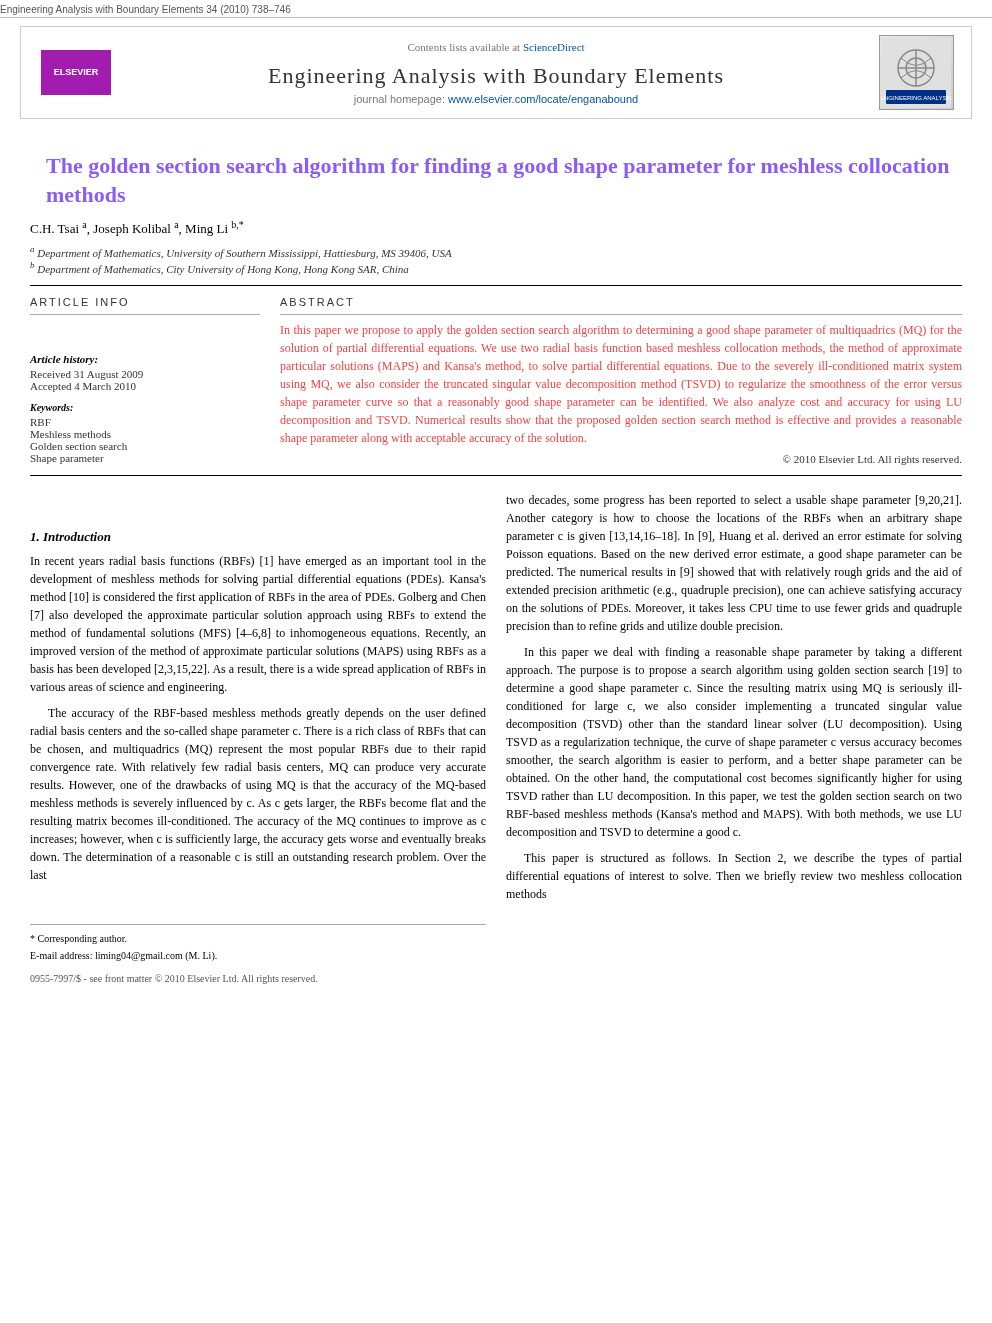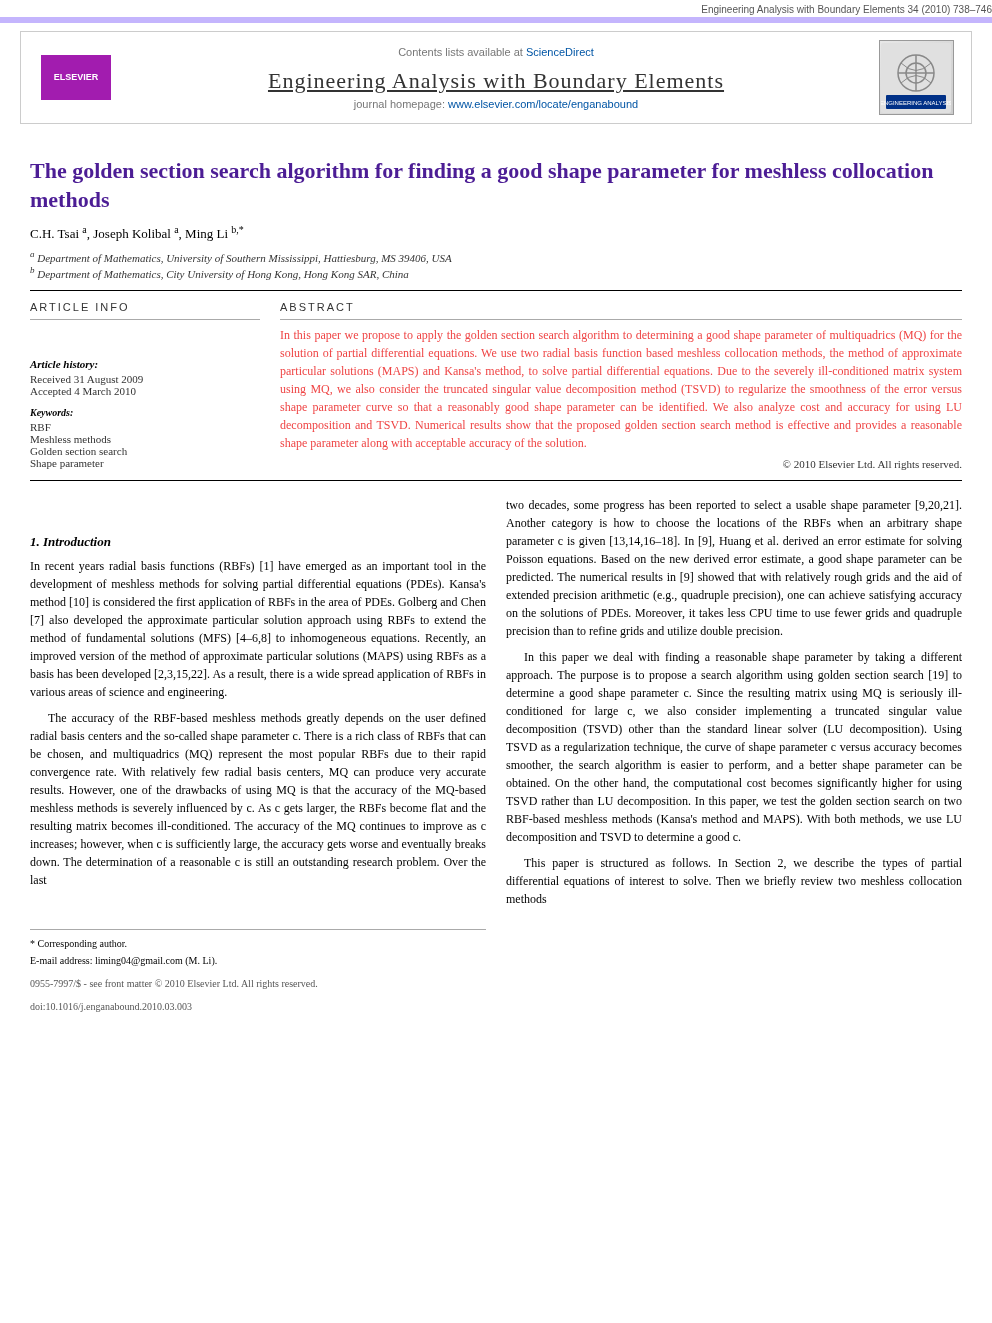--- a/index.html
+++ b/index.html
@@ -12,25 +12,25 @@
       min-height: 1323px;
     }
     .page {
       width: 992px;
       background: #fff;
       padding: 0;
     }
 
     
     .journal-topbar {
-      text-align: right;
+      text-align: left;
       font-size: 10px;
       color: #555;
       padding: 4px 0 2px 0;
-      border-bottom: 6px solid #c4b5fd;
+      border-bottom: 1px solid #c4b5fd;
       font-family: Arial, sans-serif;
     }
 
     
     .journal-header {
       display: flex;
       align-items: center;
       border: 1px solid #ccc;
       margin: 8px 20px;
       padding: 8px 10px;
@@ -56,35 +56,34 @@
       text-align: center;
       line-height: 1.2;
     }
     .journal-header-center {
       flex: 1;
       text-align: center;
     }
     .sciencedirect-link {
       font-size: 11px;
       color: #777;
-      font-family: Liberation Sans, sans-serif;
+      font-family: Liberation Serif, serif;
       margin-bottom: 10px;
     }
     .sciencedirect-link a {
       color: #0055a5;
       text-decoration: none;
     }
     .journal-title-header {
       font-size: 22px;
       font-family: 'Times New Roman', Times, serif;
       color: #333;
       font-weight: normal;
       letter-spacing: 1px;
       margin: 4px 0;
-      text-decoration: underline;
     }
     .journal-homepage {
       font-size: 11px;
       color: #777;
       font-family: Arial, sans-serif;
     }
     .journal-homepage a {
       color: #0055a5;
       text-decoration: none;
     }
@@ -111,22 +110,22 @@
     
     .article-content {
       padding: 10px 30px 20px 30px;
     }
 
     
     .article-title {
       font-size: 22px;
       font-weight: bold;
       font-family: 'Times New Roman', Times, serif;
-      color: #4c1d95;
-      margin: 15px 0 10px 0;
+      color: #8b5cf6;
+      margin: 15px 0 10px 16px;
       line-height: 1.3;
     }
 
     
     .authors {
       font-size: 13px;
       color: #000;
       margin-bottom: 6px;
     }
     .authors sup {
@@ -360,23 +359,20 @@
         <p>The accuracy of the RBF-based meshless methods greatly depends on the user defined radial basis centers and the so-called shape parameter c. There is a rich class of RBFs that can be chosen, and multiquadrics (MQ) represent the most popular RBFs due to their rapid convergence rate. With relatively few radial basis centers, MQ can produce very accurate results. However, one of the drawbacks of using MQ is that the accuracy of the MQ-based meshless methods is severely influenced by c. As c gets larger, the RBFs become flat and the resulting matrix becomes ill-conditioned. The accuracy of the MQ continues to improve as c increases; however, when c is sufficiently large, the accuracy gets worse and eventually breaks down. The determination of a reasonable c is still an outstanding research problem. Over the last</p>
 
         <div style="margin-top: 40px;">
           <hr class="divider-thin">
           <div class="footnote-line">* Corresponding author.</div>
           <div class="footnote-line">E-mail address: liming04@gmail.com (M. Li).</div>
         </div>
         <div class="bottom-bar">
           <span>0955-7997/$ - see front matter © 2010 Elsevier Ltd. All rights reserved.</span>
         </div>
-        <div class="bottom-bar">
-          <span>doi:10.1016/j.enganabound.2010.03.003</span>
-        </div>
       </div>
 
       <div class="body-col">
         <p>two decades, some progress has been reported to select a usable shape parameter [9,20,21]. Another category is how to choose the locations of the RBFs when an arbitrary shape parameter c is given [13,14,16–18]. In [9], Huang et al. derived an error estimate for solving Poisson equations. Based on the new derived error estimate, a good shape parameter can be predicted. The numerical results in [9] showed that with relatively rough grids and the aid of extended precision arithmetic (e.g., quadruple precision), one can achieve satisfying accuracy on the solutions of PDEs. Moreover, it takes less CPU time to use fewer grids and quadruple precision than to refine grids and utilize double precision.</p>
         <p>In this paper we deal with finding a reasonable shape parameter by taking a different approach. The purpose is to propose a search algorithm using golden section search [19] to determine a good shape parameter c. Since the resulting matrix using MQ is seriously ill-conditioned for large c, we also consider implementing a truncated singular value decomposition (TSVD) other than the standard linear solver (LU decomposition). Using TSVD as a regularization technique, the curve of shape parameter c versus accuracy becomes smoother, the search algorithm is easier to perform, and a better shape parameter can be obtained. On the other hand, the computational cost becomes significantly higher for using TSVD rather than LU decomposition. In this paper, we test the golden section search on two RBF-based meshless methods (Kansa's method and MAPS). With both methods, we use LU decomposition and TSVD to determine a good c.</p>
         <p>This paper is structured as follows. In Section 2, we describe the types of partial differential equations of interest to solve. Then we briefly review two meshless collocation methods</p>
       </div>
 
     </div>
 

